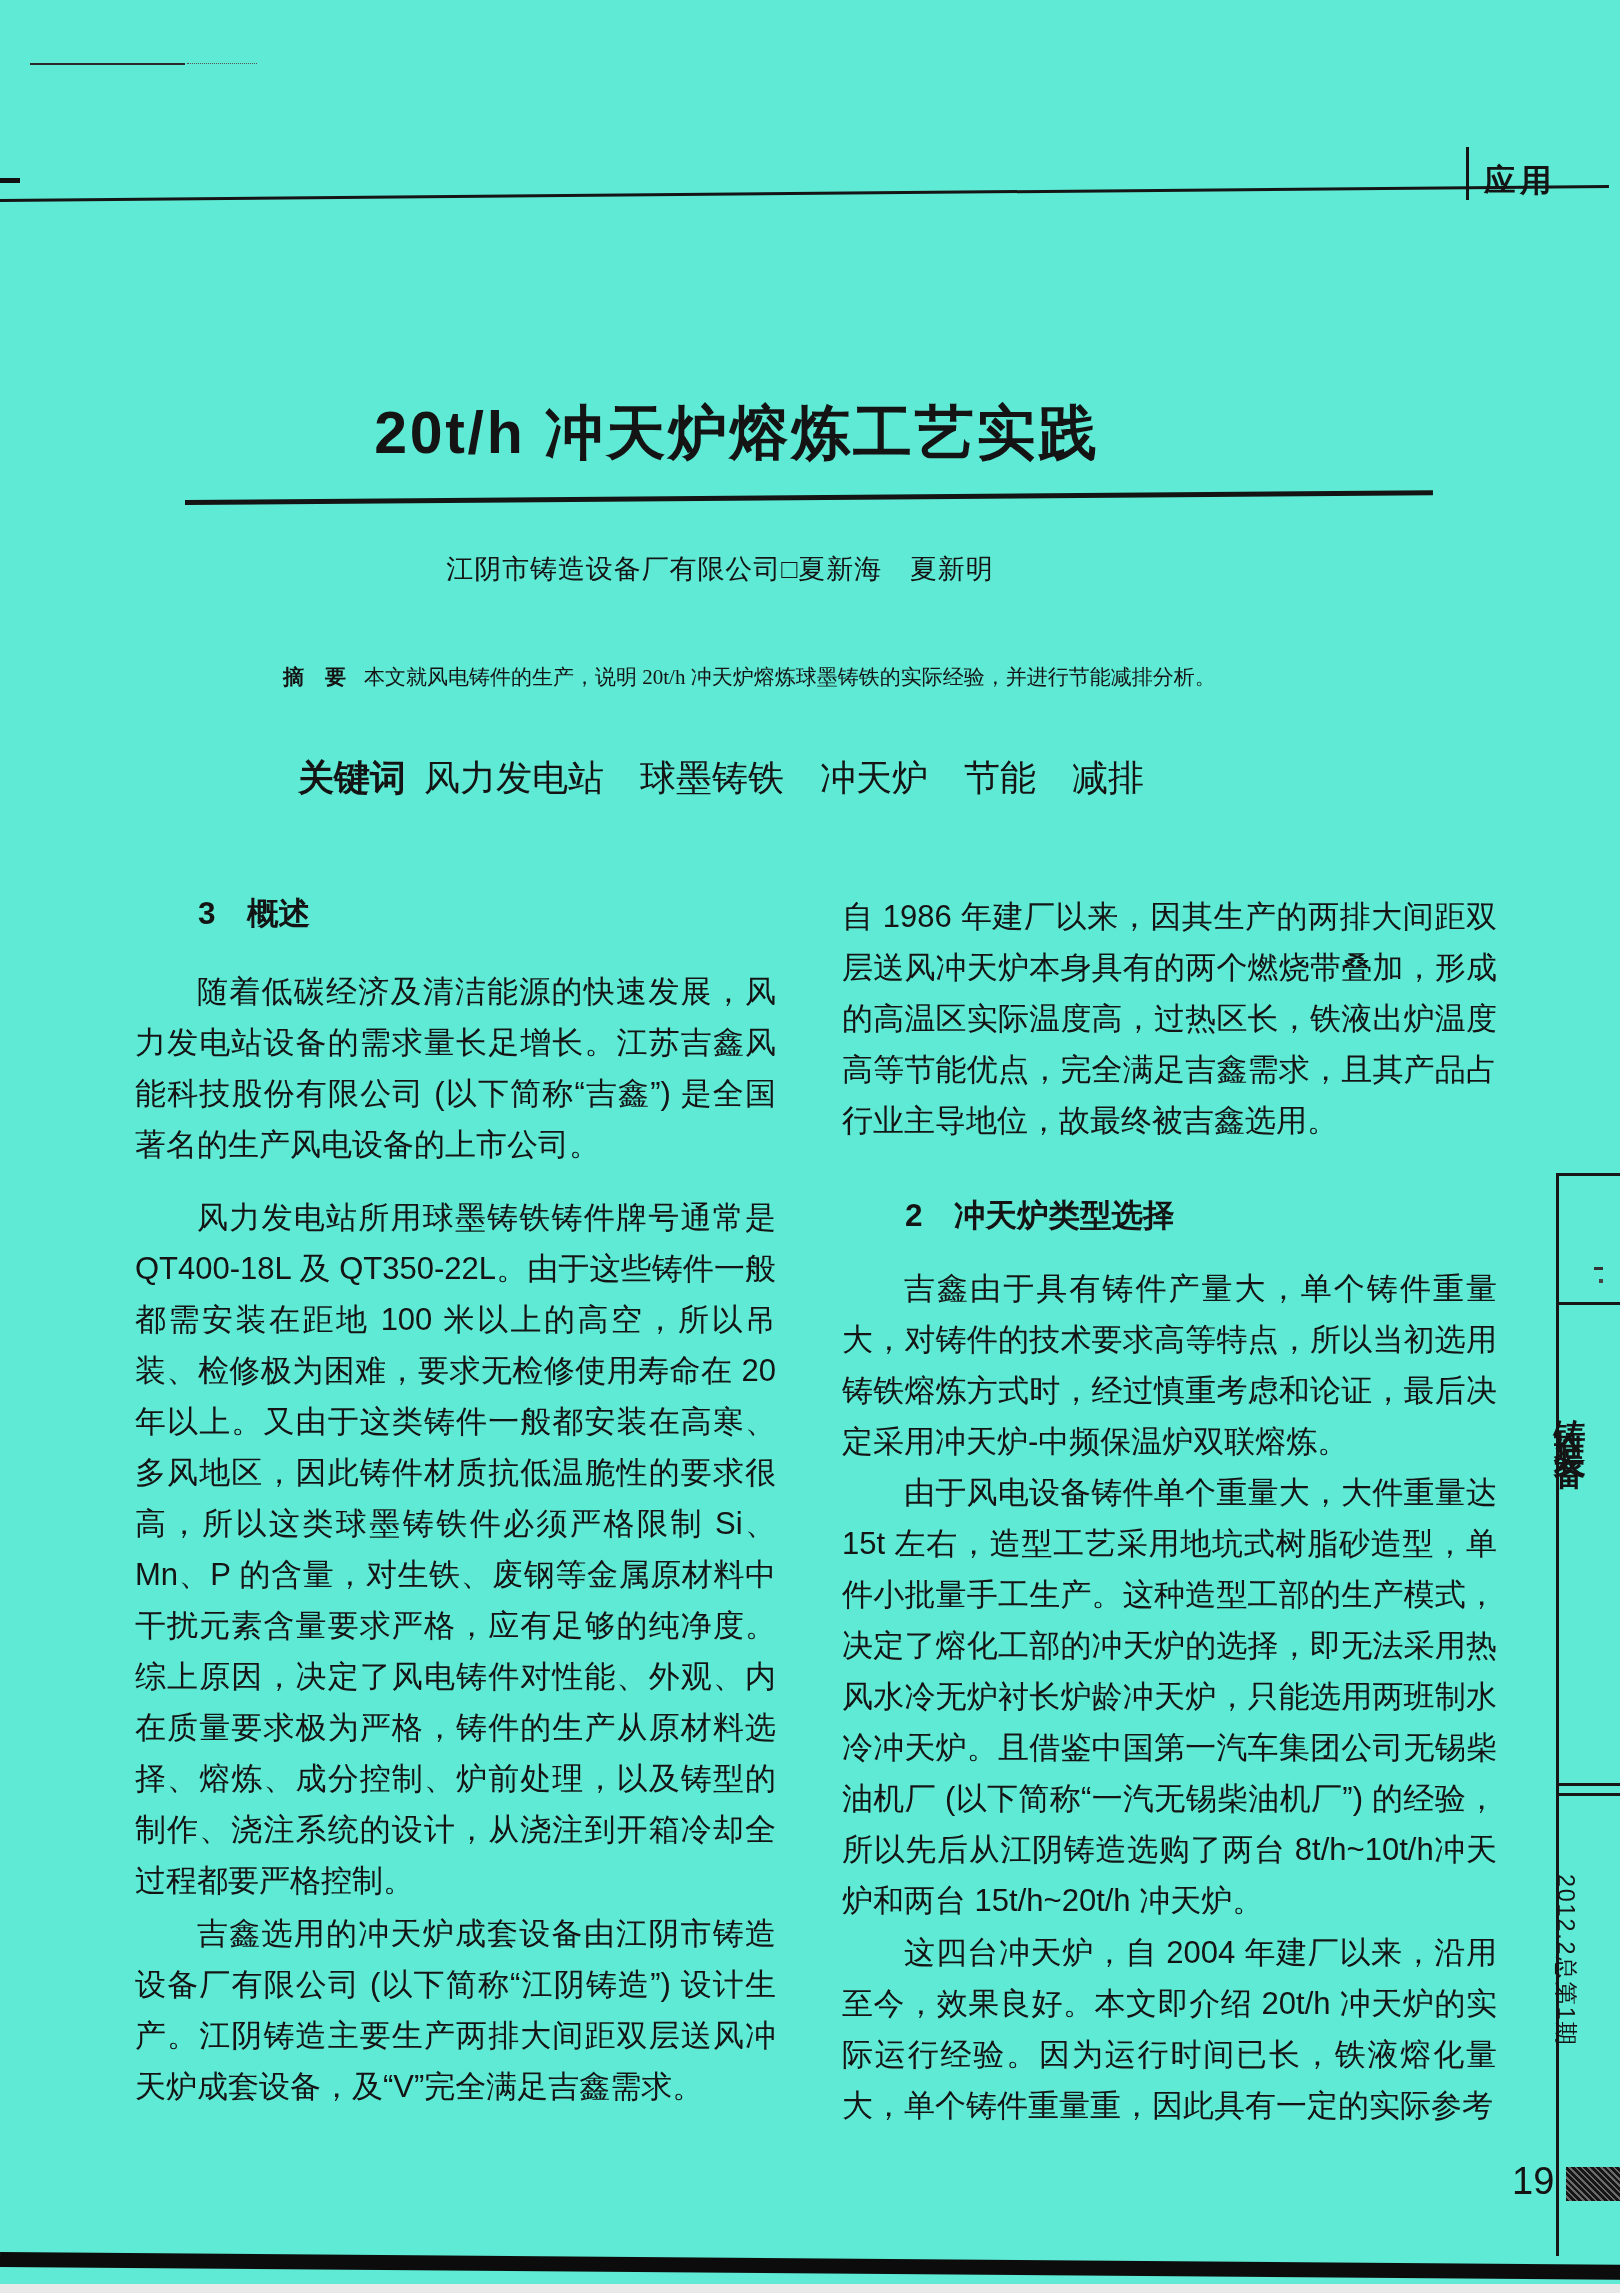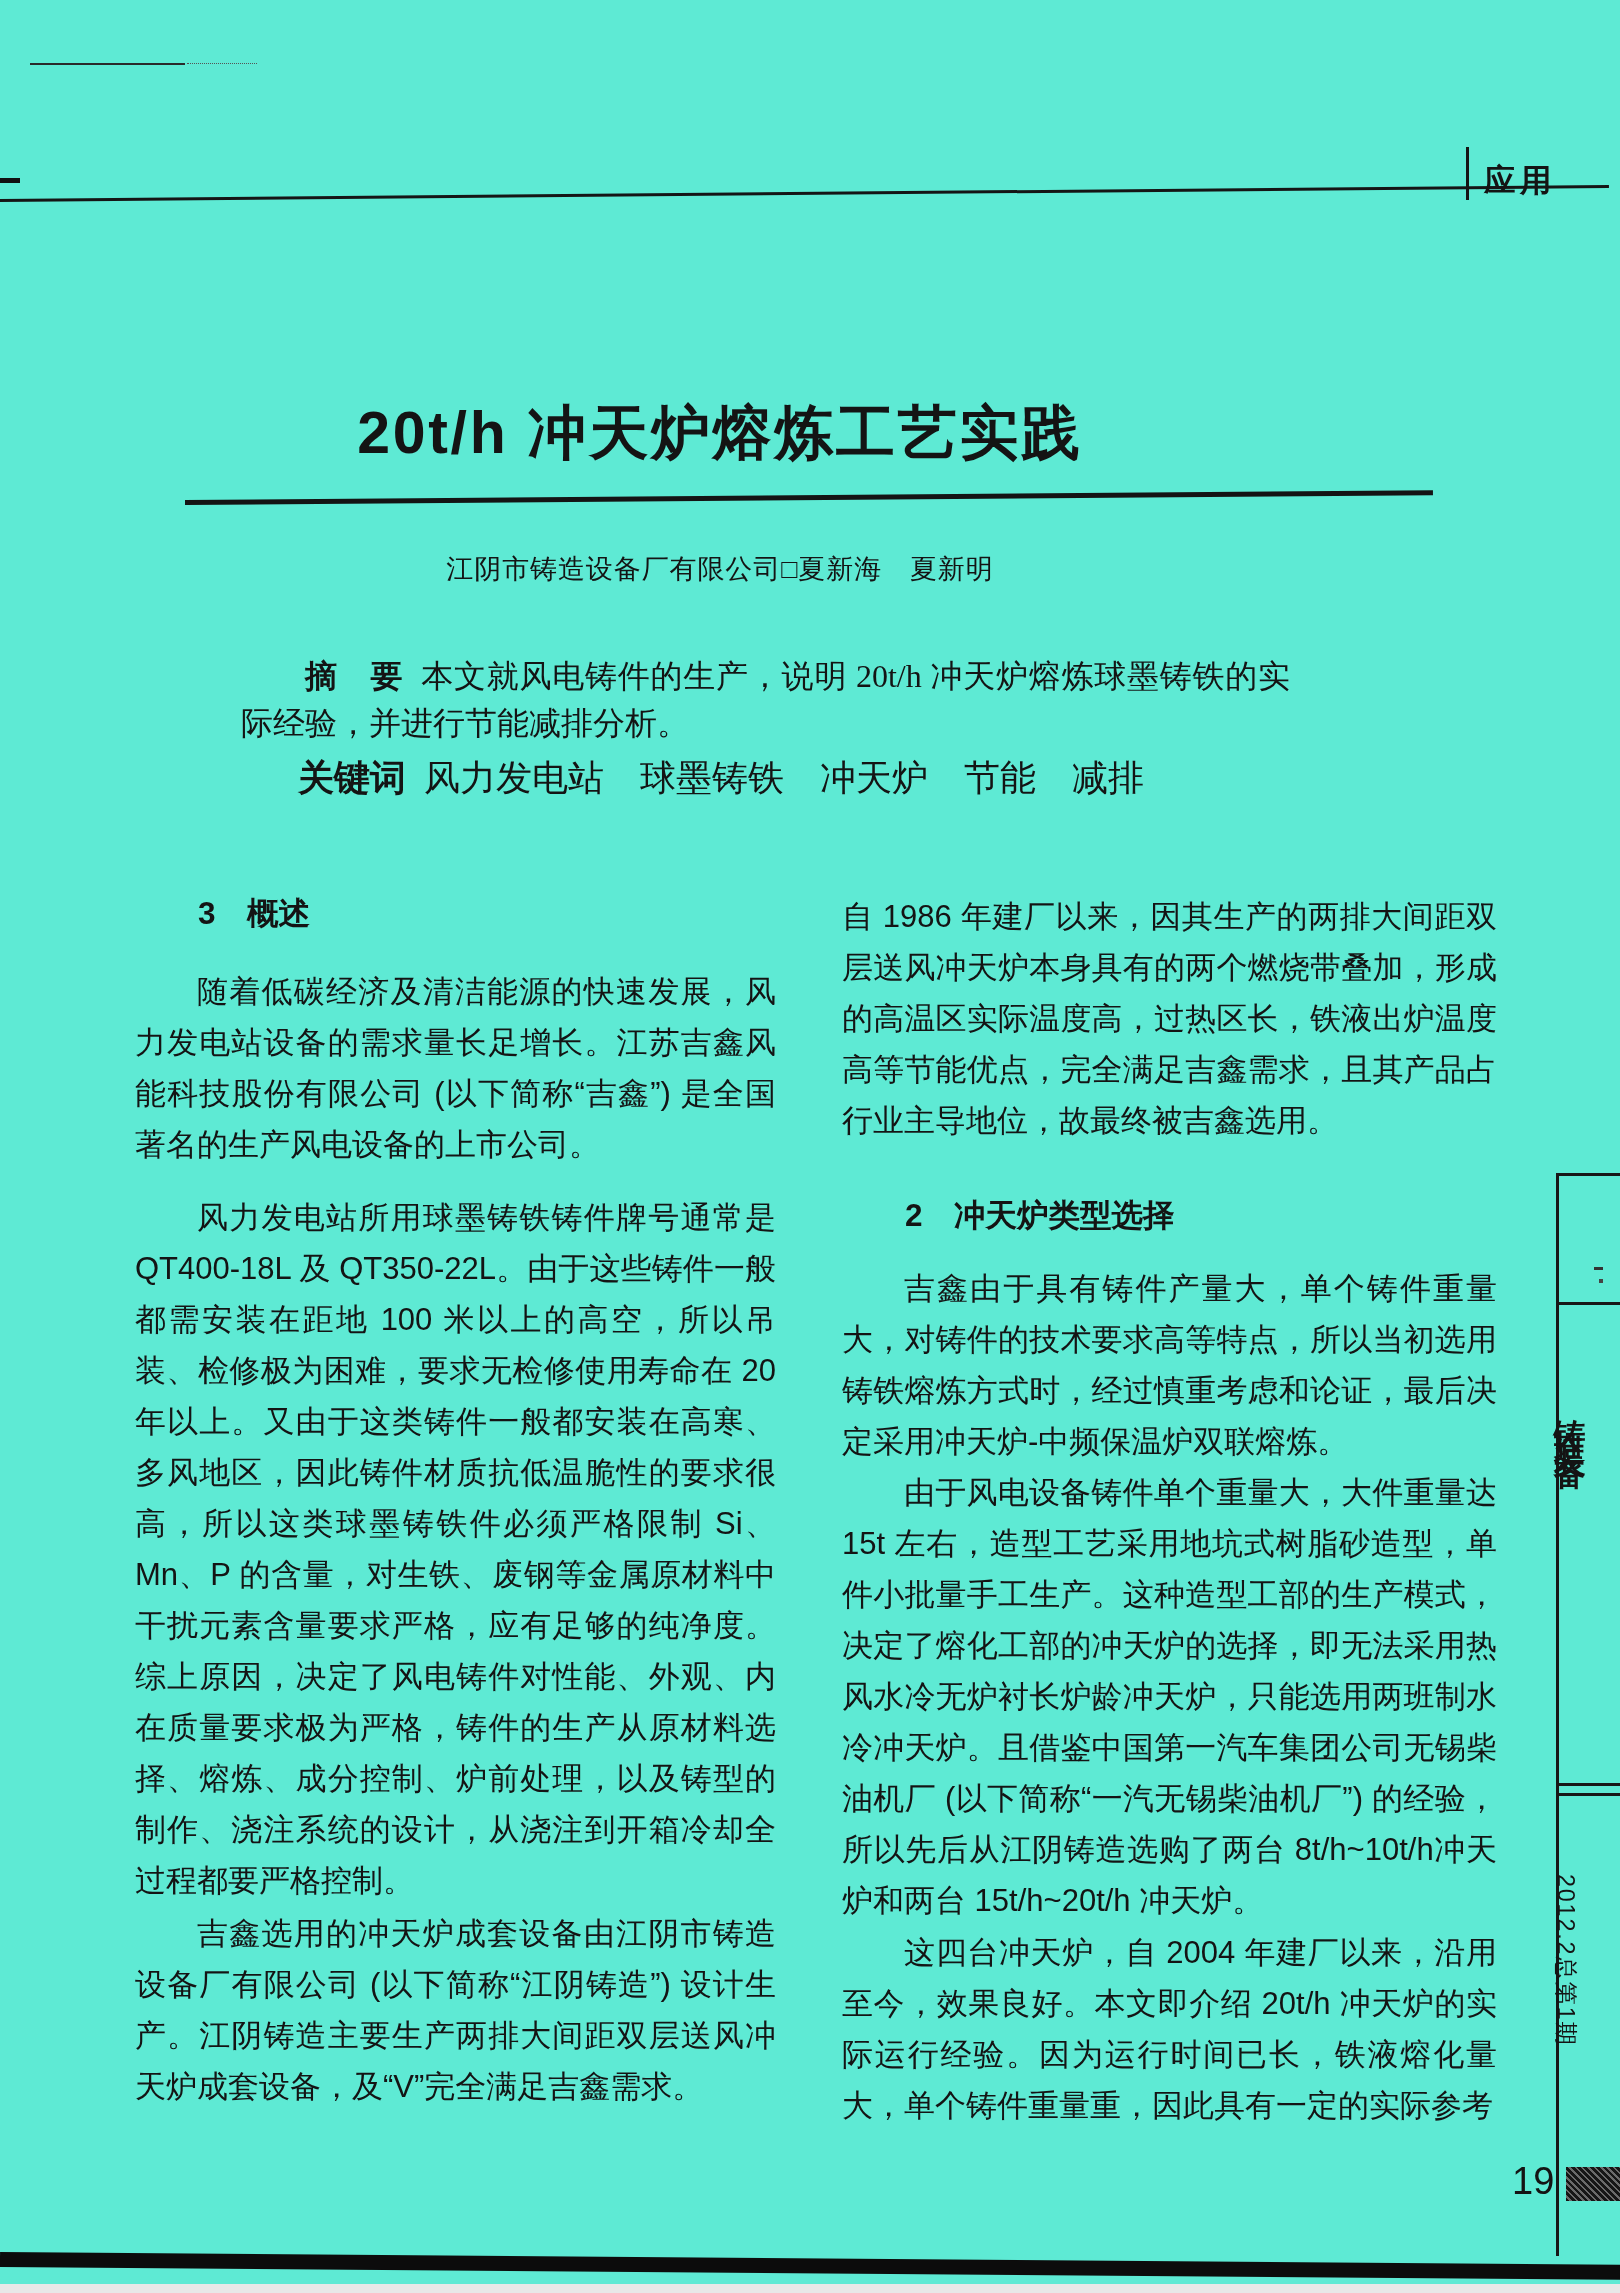--- a/index.html
+++ b/index.html
@@ -8,28 +8,28 @@
     font-family:"Liberation Sans",sans-serif;color:#141414;overflow:hidden;
   }
   
   .tl-line{position:absolute;left:30px;top:63px;width:155px;height:1.8px;background:#2a2a2a;}
   .tl-line2{position:absolute;left:187px;top:63px;width:70px;border-top:1.8px dotted #555;}
   .edge-dash{position:absolute;left:0;top:178px;width:20px;height:4.5px;background:#111;}
   .header-rule{position:absolute;left:0;top:199px;width:1609px;height:2.7px;background:#151515;
     transform:rotate(-0.5deg);transform-origin:left center;}
   .header-tick{position:absolute;left:1466px;top:147px;width:2.7px;height:53px;background:#151515;}
   .header-tag{position:absolute;left:1484px;top:160px;font-size:31.5px;font-weight:600;letter-spacing:4.5px;}
-  .title{position:absolute;left:135px;top:394px;width:1170px;margin:0;text-align:center;
+  .title{position:absolute;left:152px;top:394px;width:1170px;margin:0;text-align:center;
     font-size:59px;font-weight:900;letter-spacing:2.7px;}
   .title-rule{position:absolute;left:185px;top:500px;width:1248px;height:4.5px;background:#141414;
     transform:rotate(-0.45deg);transform-origin:left center;}
   .byline{position:absolute;left:135px;top:551px;width:1170px;text-align:center;
     font-size:27px;letter-spacing:0.9px;}
   .abstract{position:absolute;left:241px;top:653px;width:1049px;
-    font-family:"Liberation Serif",serif;font-size:32px;line-height:47px;
+    font-family:"Liberation Serif",serif;font-size:21px;line-height:47px;
     text-align:justify;text-indent:2em;}
   .keywords{position:absolute;left:226px;top:754px;width:1049px;
     font-family:"Liberation Serif",serif;font-size:36px;text-indent:2em;}
   .blabel{font-family:"Liberation Sans",sans-serif;font-weight:bold;margin-right:18px;}
   
   .col{position:absolute;top:878px;font-size:31px;line-height:51px;text-align:justify;}
   .col p{margin:0;}
   .col p.indent{text-indent:2em;}
   .col-left{left:135px;width:641px;}
   .col-right{left:842px;width:655px;}

